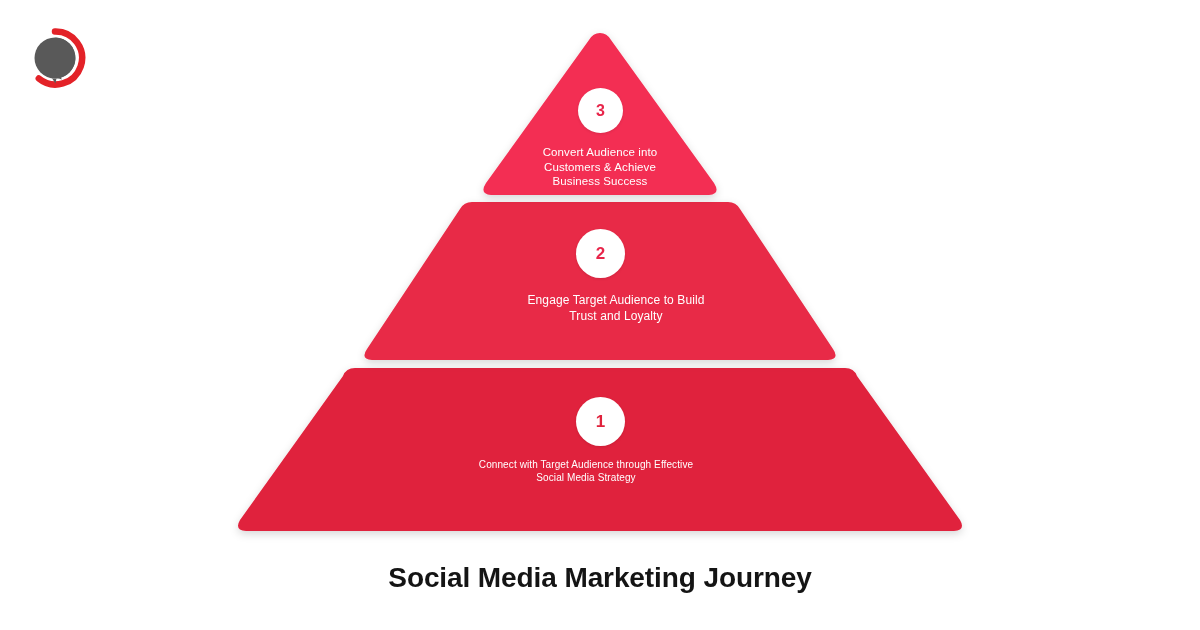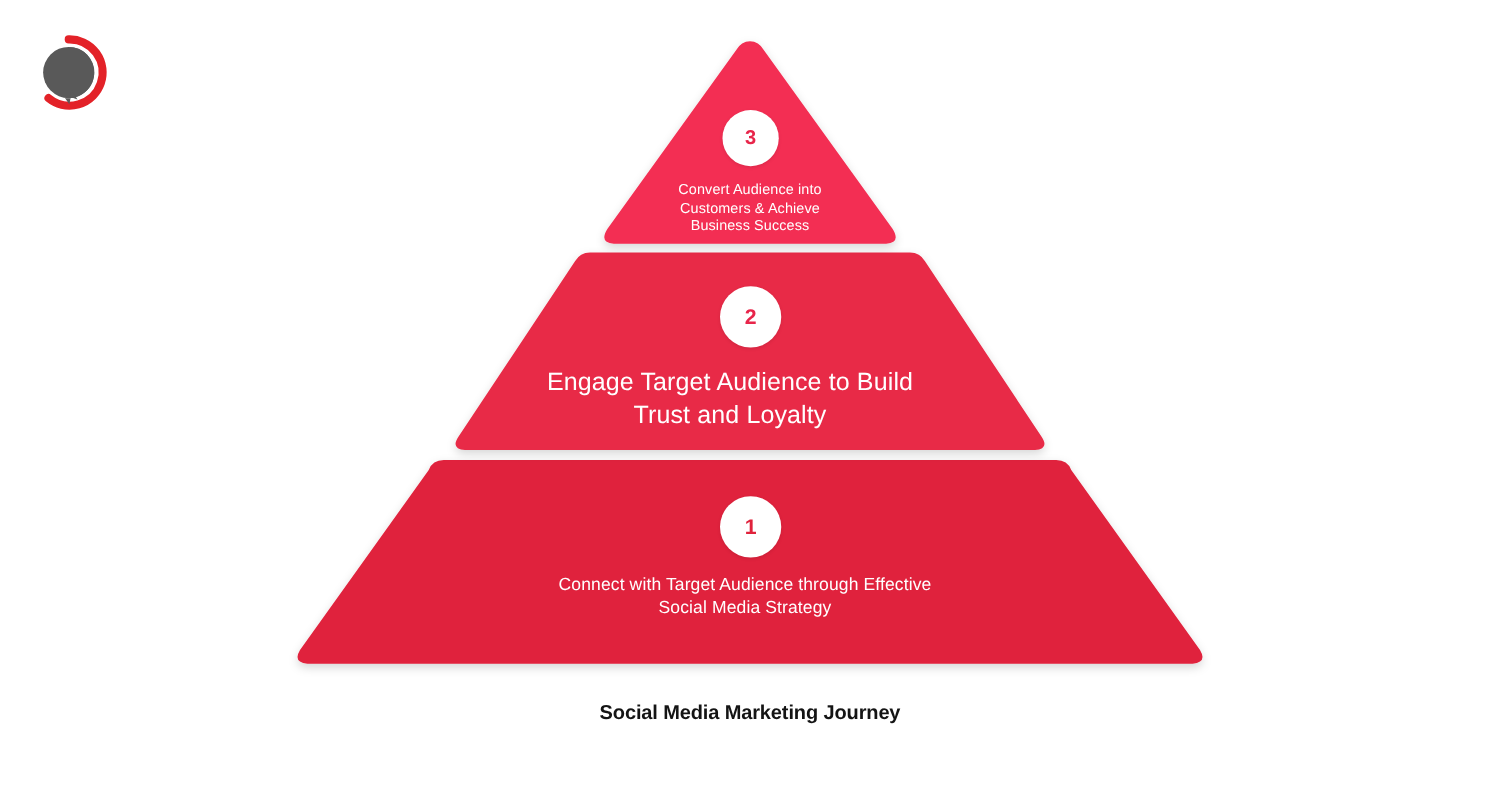--- a/index.html
+++ b/index.html
@@ -58,31 +58,31 @@
     pointer-events: none;
   }
   .tier-text.t3 {
     left: 480px;
     top: 145px;
     width: 240px;
     font-size: 11.5px;
     line-height: 1.28;
   }
   .tier-text.t2 {
-    left: 384px;
+    left: 416px;
     top: 293px;
     width: 400px;
-    font-size: 20px;
+    font-size: 12px;
     line-height: 1.32;
   }
   .tier-text.t1 {
-    left: 326px;
+    left: 316px;
     top: 458px;
     width: 540px;
-    font-size: 14px;
+    font-size: 10px;
     line-height: 1.32;
   }
 
   
   .badge {
     position: absolute;
     border-radius: 50%;
     background: #ffffff;
     display: flex;
     align-items: center;
@@ -109,21 +109,21 @@
     color: #E0223C;
   }
 
   
   .caption {
     position: absolute;
     left: 0;
     top: 562px;
     width: 1200px;
     text-align: center;
-    font-size: 16px;
+    font-size: 28px;
     font-weight: bold;
     color: #141414;
     letter-spacing: -0.1px;
   }
 </style>
 </head>
 <body>
 
 <div id="canvas">
 

